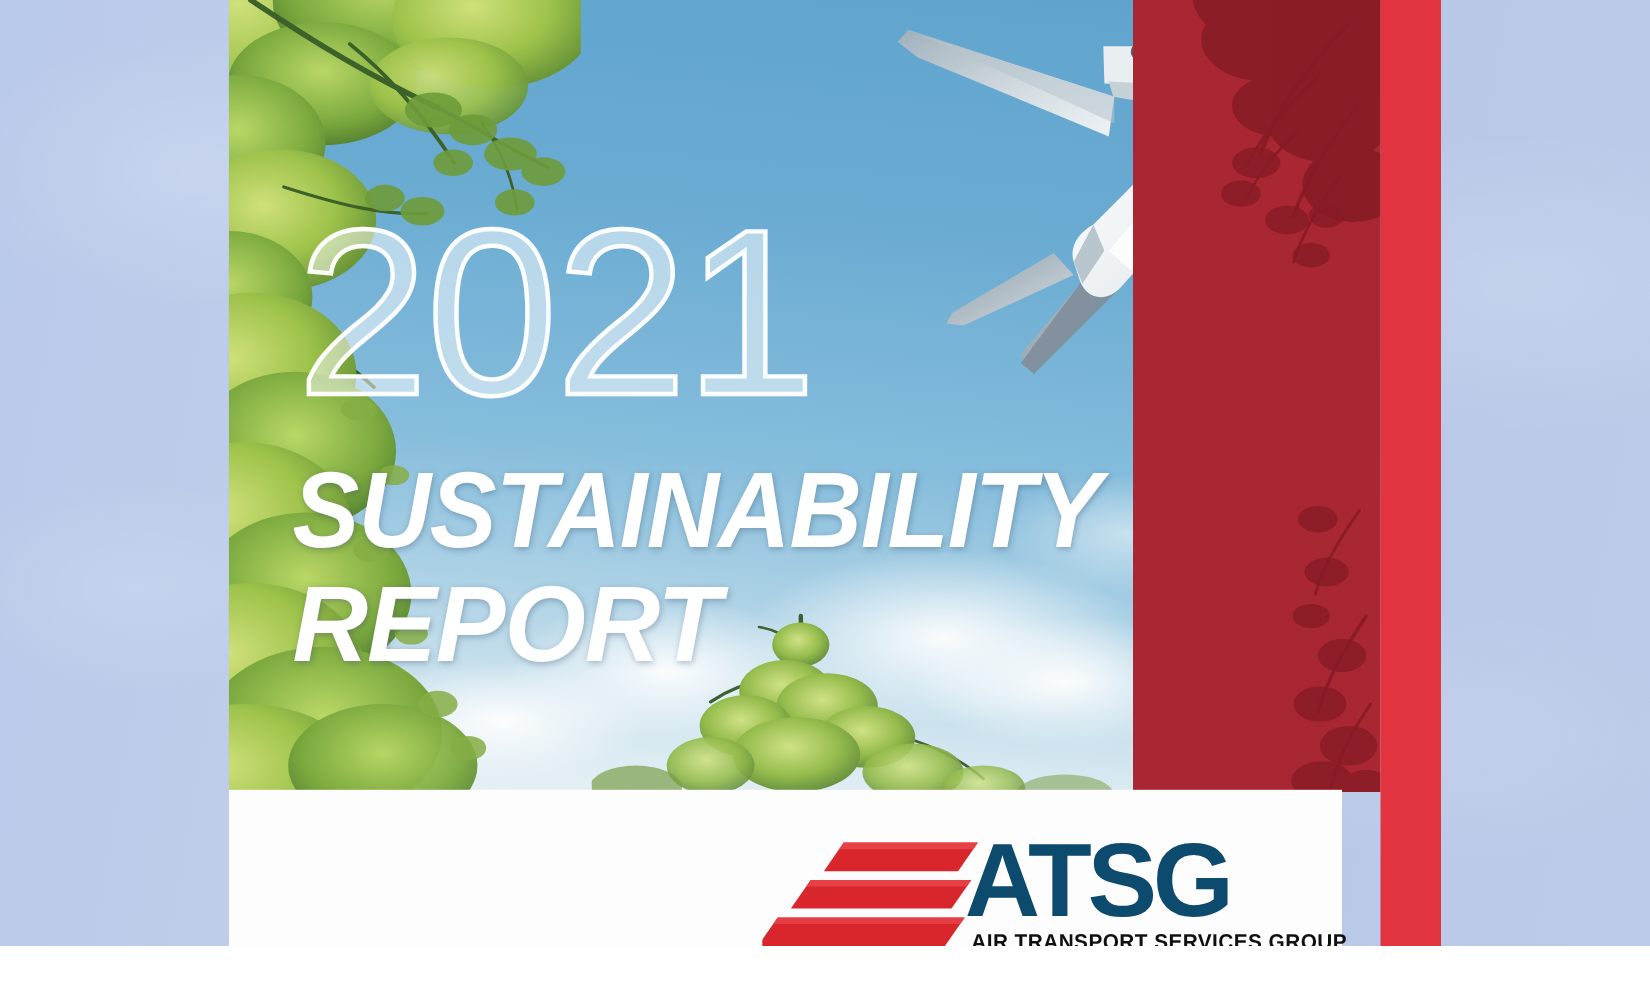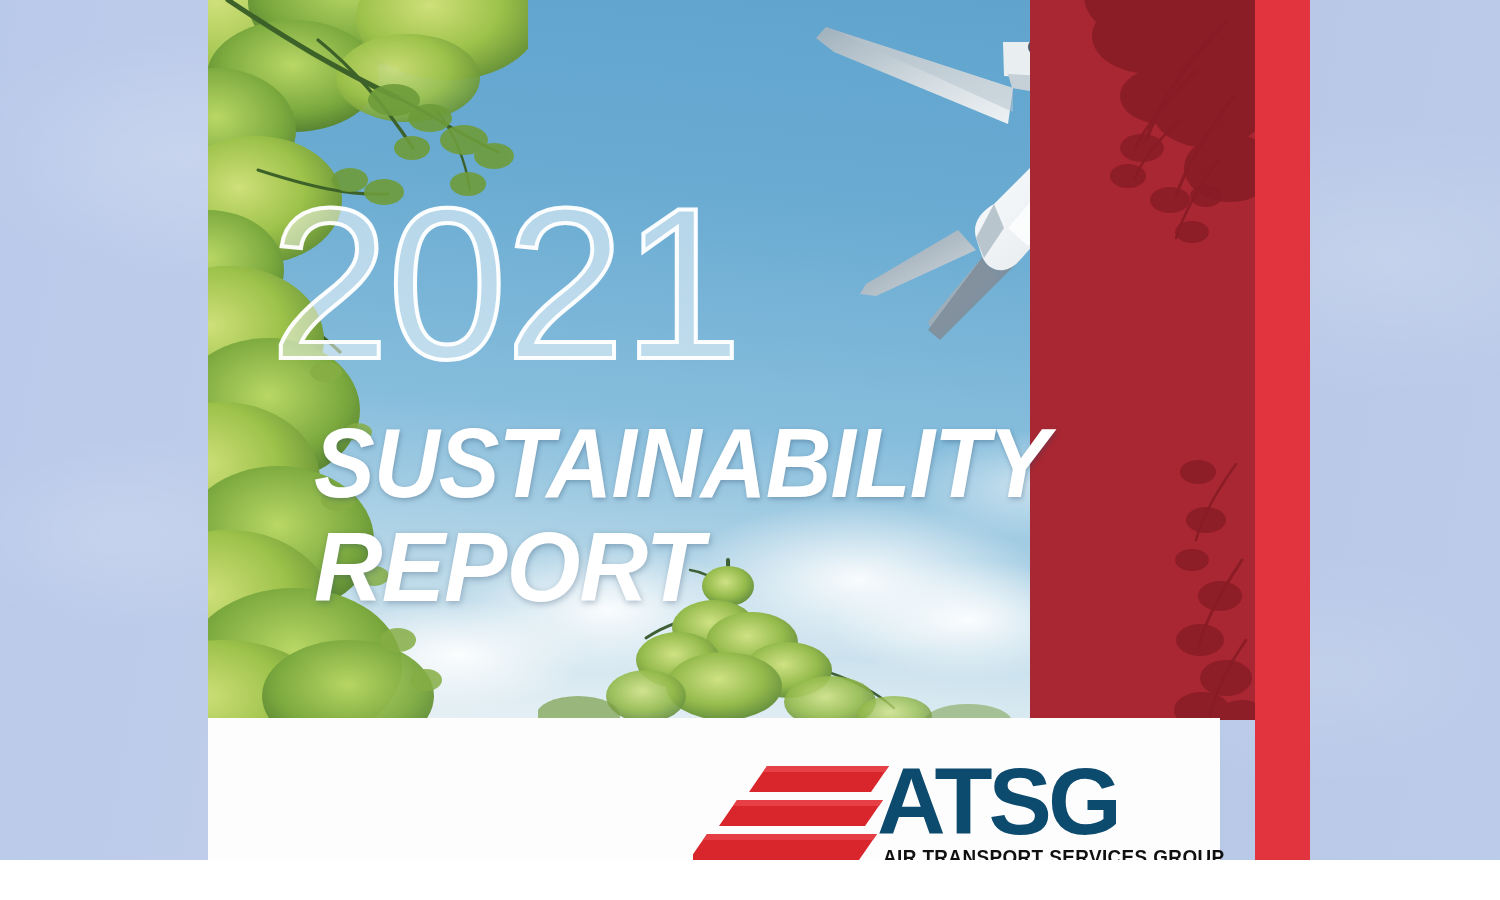--- a/index.html
+++ b/index.html
@@ -129,21 +129,20 @@
     text-shadow: 0 0 1px rgba(255,255,255,0.5);
     white-space: nowrap;
     user-select: none;
   }
 
   #title-block {
     position: absolute;
     left: 58px;
     top: 418px;
     width: 1170px;
-    margin-left: 48px;
   }
   .headline {
     font-family: "Liberation Sans Narrow", "Liberation Sans", sans-serif;
     font-weight: 700;
     font-style: italic;
     color: #ffffff;
     line-height: 0.92;
     letter-spacing: -1px;
     white-space: nowrap;
     text-shadow: 1px 2px 6px rgba(40,70,100,0.35);

